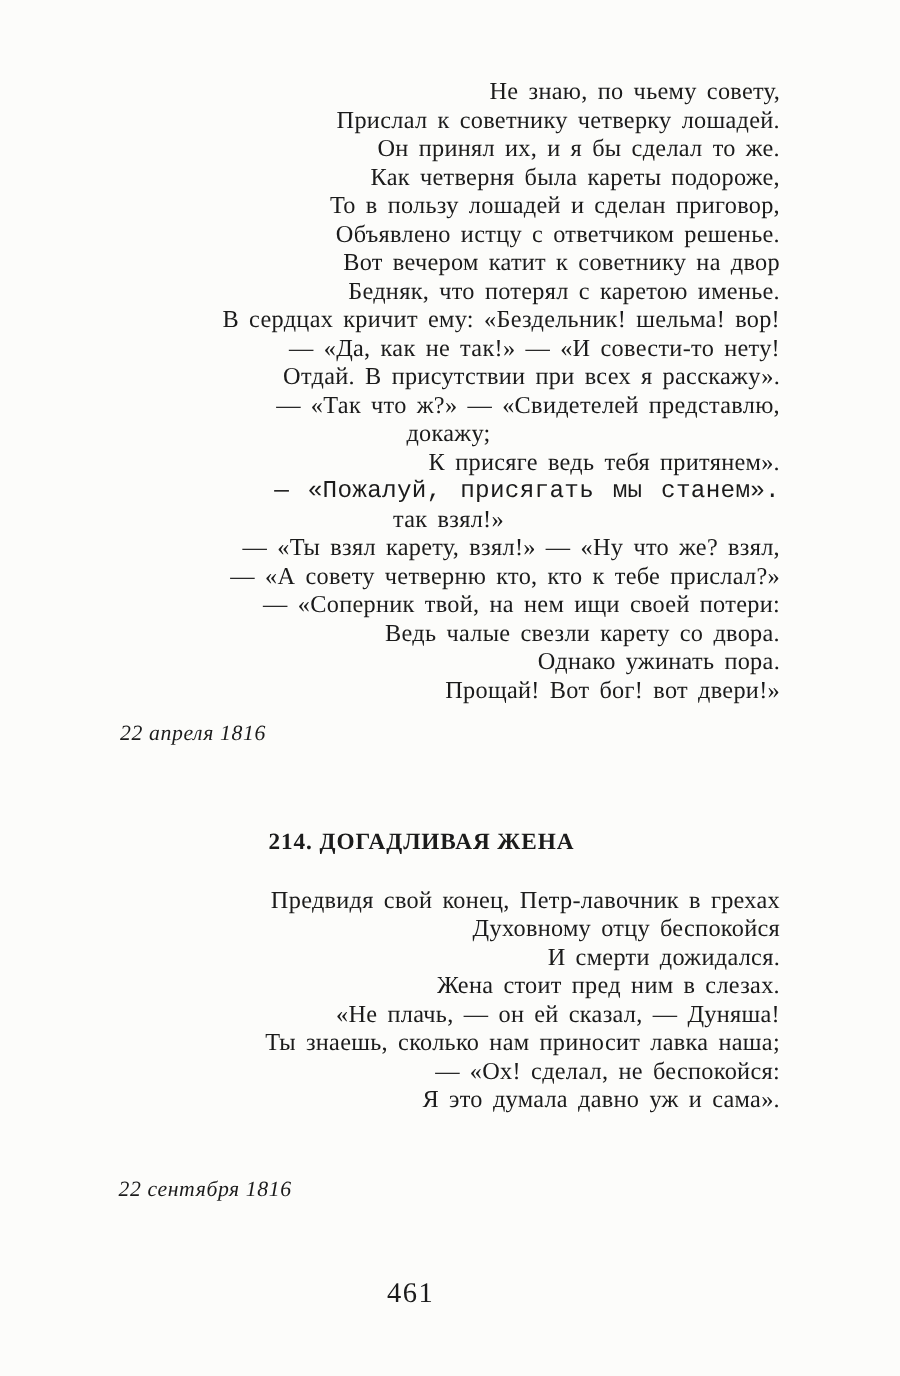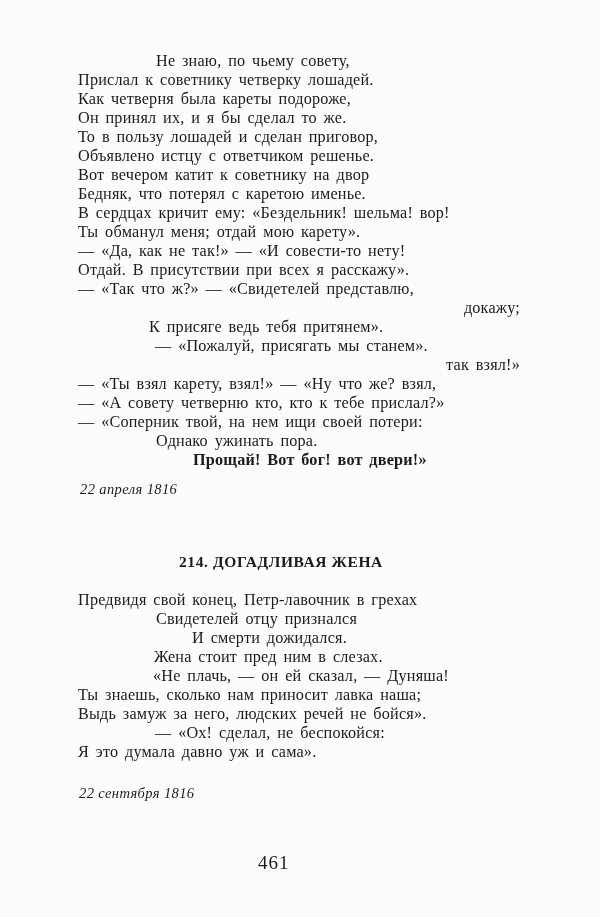--- a/index.html
+++ b/index.html
@@ -20,22 +20,23 @@
   }
   .poem.p1 { top: 52px; }
   .poem.p2 { top: 591px; }
   .line {
     height: 19px;
     line-height: 19px;
     font-size: 16.2px;
     white-space: nowrap;
     word-spacing: 2.5px;
     letter-spacing: 0.2px;
+    text-align: right;
   }
-  .line.right { text-align: right; }
+  .line.right { text-align: center; }
   .poem-title {
     position: absolute;
     top: 552px;
     left: 178px;
     margin: 1px;
     font-size: 15.5px;
     font-weight: bold;
     letter-spacing: 0.6px;
     white-space: nowrap;
   }
@@ -58,54 +59,53 @@
   }
 </style>
 </head>
 <body>
 
 <div class="page">
 
   <section class="poem p1">
       <div class="line" style="padding-left: 78px;">Не знаю, по чьему совету,</div>
       <div class="line">Прислал к советнику четверку лошадей.</div>
+      <div class="line">Он принял их, и я бы сделал то же.</div>
       <div class="line">Как четверня была кареты подороже,</div>
-      <div class="line">Он принял их, и я бы сделал то же.</div>
       <div class="line">То в пользу лошадей и сделан приговор,</div>
       <div class="line">Объявлено истцу с ответчиком решенье.</div>
       <div class="line">Вот вечером катит к советнику на двор</div>
       <div class="line">Бедняк, что потерял с каретою именье.</div>
       <div class="line">В сердцах кричит ему: «Бездельник! шельма! вор!</div>
-      <div class="line">Ты обманул меня; отдай мою карету».</div>
       <div class="line">— «Да, как не так!» — «И совести-то нету!</div>
       <div class="line">Отдай. В присутствии при всех я расскажу».</div>
       <div class="line">— «Так что ж?» — «Свидетелей представлю,</div>
       <div class="line right">докажу;</div>
       <div class="line" style="padding-left: 71px;">К присяге ведь тебя притянем».</div>
-      <div class="line" style="padding-left: 77px;">— «Пожалуй, присягать мы станем».</div>
+      <div class="line" style="padding-left: 77px; font-family: Liberation Mono, monospace;">— «Пожалуй, присягать мы станем».</div>
       <div class="line right">так взял!»</div>
       <div class="line">— «Ты взял карету, взял!» — «Ну что же? взял,</div>
       <div class="line">— «А совету четверню кто, кто к тебе прислал?»</div>
       <div class="line">— «Соперник твой, на нем ищи своей потери:</div>
+      <div class="line">Ведь чалые свезли карету со двора.</div>
       <div class="line" style="padding-left: 78px;">Однако ужинать пора.</div>
-      <div class="line" style="padding-left: 115px; font-weight: bold;">Прощай! Вот бог! вот двери!»</div>
+      <div class="line" style="padding-left: 115px;">Прощай! Вот бог! вот двери!»</div>
     </section>
 
   <div class="poem-date d1">22 апреля 1816</div>
 
   <h2 class="poem-title">214. ДОГАДЛИВАЯ ЖЕНА</h2>
 
   <section class="poem p2">
       <div class="line">Предвидя свой конец, Петр-лавочник в грехах</div>
-      <div class="line" style="padding-left: 78px;">Свидетелей отцу признался</div>
+      <div class="line" style="padding-left: 78px;">Духовному отцу беспокойся</div>
       <div class="line" style="padding-left: 114px;">И смерти дожидался.</div>
       <div class="line" style="padding-left: 76px;">Жена стоит пред ним в слезах.</div>
       <div class="line" style="padding-left: 75px;">«Не плачь, — он ей сказал, — Дуняша!</div>
       <div class="line">Ты знаешь, сколько нам приносит лавка наша;</div>
-      <div class="line">Выдь замуж за него, людских речей не бойся».</div>
       <div class="line" style="padding-left: 77px;">— «Ох! сделал, не беспокойся:</div>
       <div class="line">Я это думала давно уж и сама».</div>
     </section>
 
   <div class="poem-date d2">22 сентября 1816</div>
 
   <div class="page-number">461</div>
 
 </div>
 

